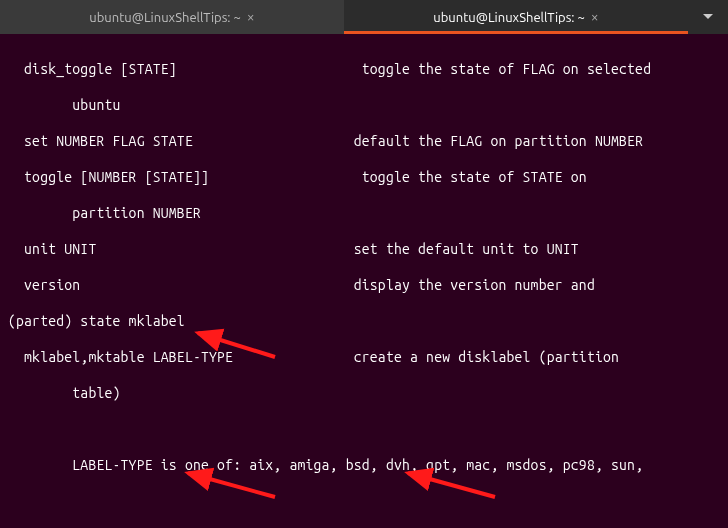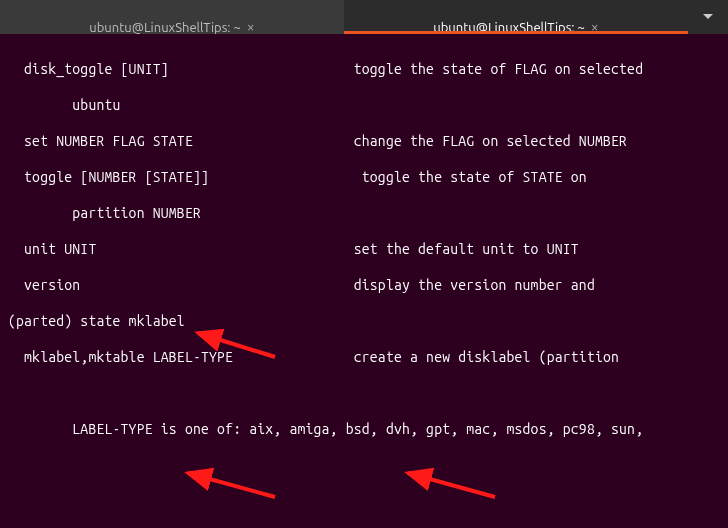--- a/index.html
+++ b/index.html
@@ -15,21 +15,21 @@
   }
   .tabbar {
     display: flex;
     height: 34px;
     background: #2c2c2c;
     align-items: stretch;
   }
   .tab {
     flex: 1;
     display: flex;
-    align-items: flex-end;
+    align-items: center;
     justify-content: center;
     color: #cccccc;
     font-family: Ubuntu, sans-serif;
     font-size: 13px;
     position: relative;
     cursor: pointer;
     gap: 6px;
   }
   .tab.inactive { background: #3a3a3a; color: #bdbdbd; }
   .tab.active { background: #2c2c2c; color: #ffffff; }
@@ -79,29 +79,30 @@
     <span class="tab-close">×</span>
   </div>
   <div class="newtab">
     <svg width="12" height="12" viewBox="0 0 12 12">
         <path d="M1 3 L6 8 L11 3 Z"></path>
       </svg>
   </div>
 </div>
 
 <div class="terminal">
-<div class="row"><span>  disk_toggle [UNIT]</span>                       <span>toggle the state of FLAG on selected</span></div>
+<div class="row"><span>  disk_toggle [STATE]</span>                       <span>toggle the state of FLAG on selected</span></div>
 <div class="row">        ubuntu</div>
-<div class="row"><span>  set NUMBER FLAG STATE</span>                    <span>change the FLAG on selected NUMBER</span></div>
+<div class="row"><span>  set NUMBER FLAG STATE</span>                    <span>default the FLAG on partition NUMBER</span></div>
 <div class="row"><span>  toggle [NUMBER [STATE]]</span>                   <span>toggle the state of STATE on</span></div>
 <div class="row">        partition NUMBER</div>
 <div class="row"><span>  unit UNIT</span>                                <span>set the default unit to UNIT</span></div>
 <div class="row"><span>  version</span>                                  <span>display the version number and</span></div>
 <div class="row">(parted) state mklabel</div>
 <div class="row"><span>  mklabel,mktable LABEL-TYPE</span>               <span>create a new disklabel (partition</span></div>
+<div class="row">        table)</div>
 <div class="row">&nbsp;</div>
 <div class="row">	LABEL-TYPE is one of: aix, amiga, bsd, dvh, gpt, mac, msdos, pc98, sun,</div>
 
 
 
 
 
 
 
 

